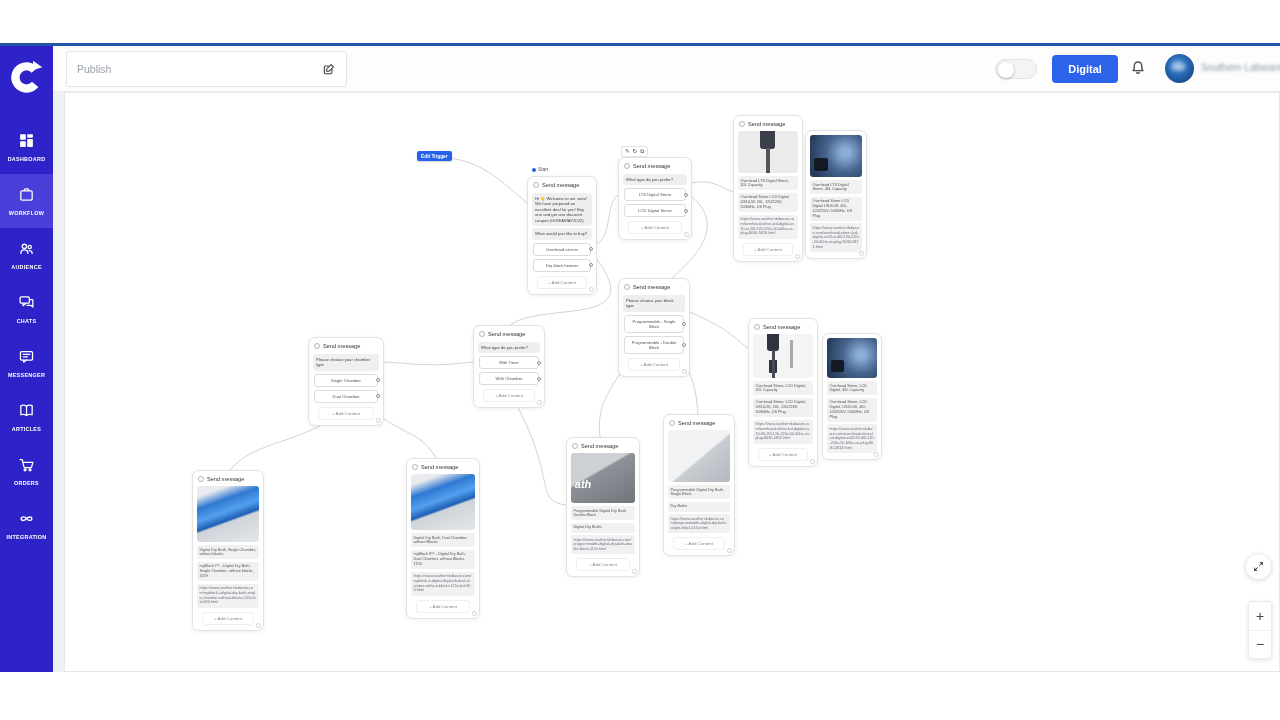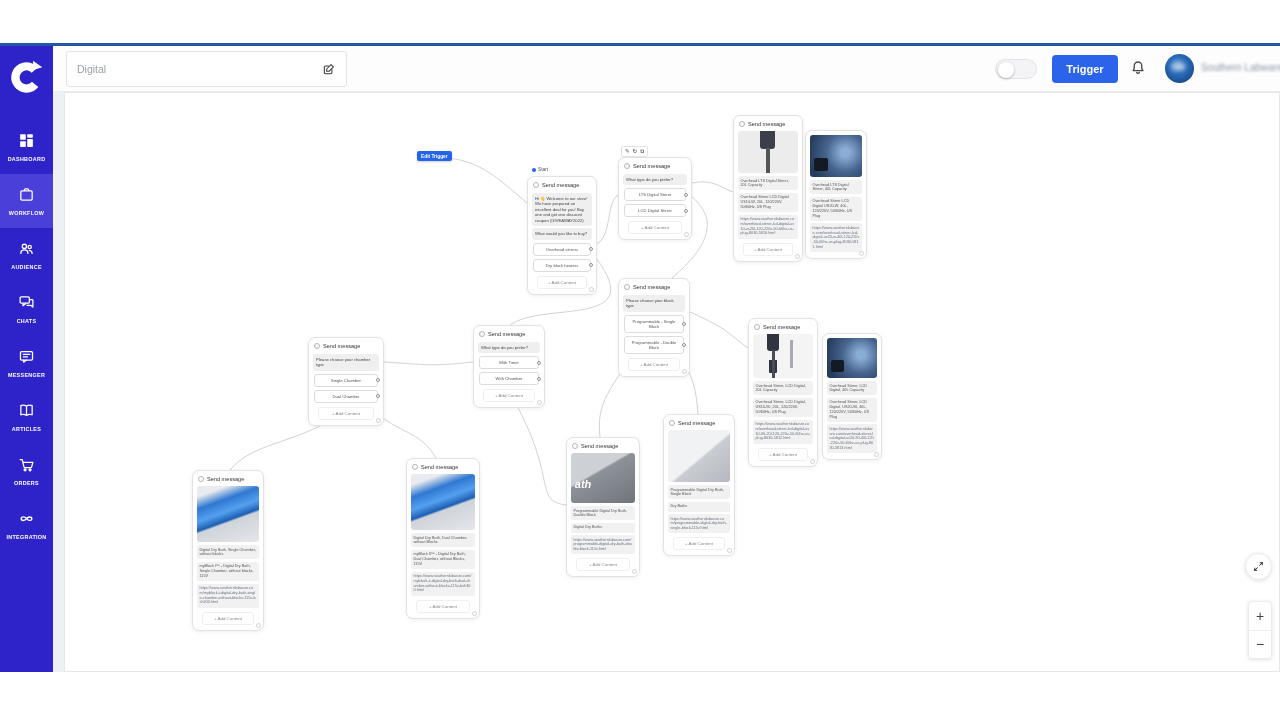--- a/index.html
+++ b/index.html
@@ -149,32 +149,32 @@
           <span><svg viewBox="0 0 24 24" fill="none" stroke="#fff" stroke-width="2" stroke-linecap="round">
               <path d="M12 12c-2.2-3.2-7.5-3.1-7.5.2s5.3 3.4 7.5.1c2.2-3.3 7.5-3.4 7.5-.1s-5.3 3.4-7.5-.2z"></path>
             </svg></span>
           <span class="nav-label">INTEGRATION</span>
         </div>
       </div>
   </div>
 
   <div id="topbar">
     <div id="title-box">
-      <span id="title-text">Digital</span>
+      <span id="title-text">Publish</span>
       <span id="title-edit">
         <svg viewBox="0 0 24 24" fill="none" stroke="#3a3a3a" stroke-width="1.8" stroke-linecap="round" stroke-linejoin="round">
           <path d="M17 13v5a2 2 0 0 1-2 2H6a2 2 0 0 1-2-2V9a2 2 0 0 1 2-2h5"></path>
           <path d="M15.5 4.5l4 4L12 16h-4v-4z"></path>
         </svg>
       </span>
     </div>
     <div id="toggle">
         <div id="toggle-knob"></div>
       </div>
-    <button id="publish-btn">Trigger</button>
+    <button id="publish-btn">Digital</button>
     <span id="bell">
       <svg viewBox="0 0 24 24" fill="none" stroke="#4a4a4a" stroke-width="1.8" stroke-linecap="round" stroke-linejoin="round">
         <path d="M12 4a5 5 0 0 0-5 5v3.5L5.5 15.5h13L17 12.5V9a5 5 0 0 0-5-5z"></path>
         <path d="M10.3 18a1.8 1.8 0 0 0 3.4 0"></path>
       </svg>
     </span>
     <div id="avatar"></div>
     <div id="account-name">Southern Labware</div>
   </div>
 

